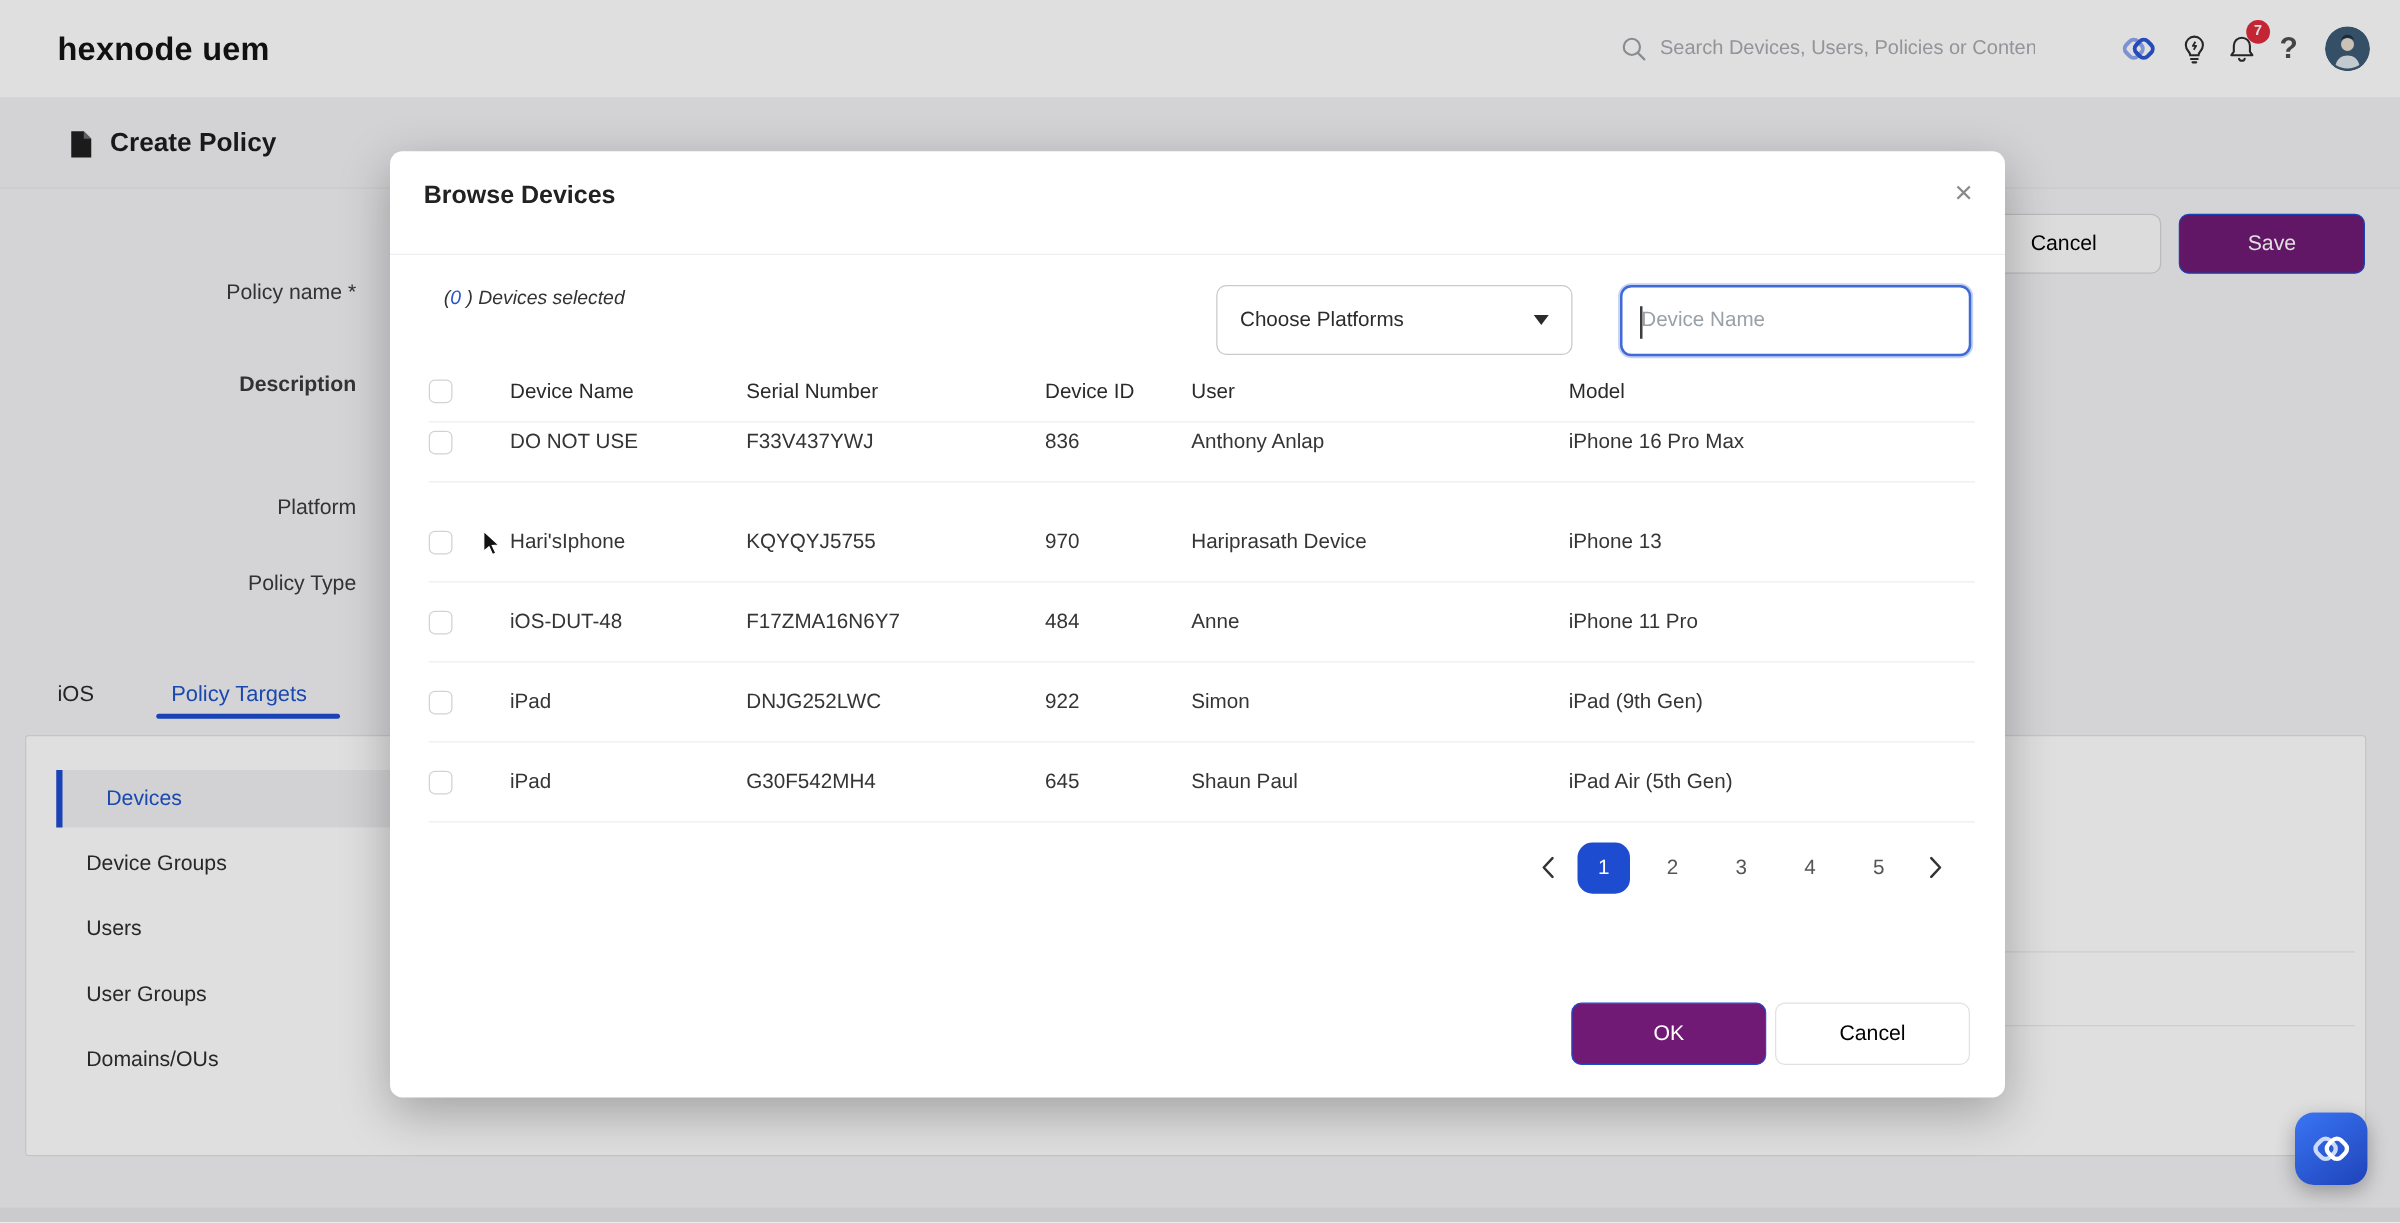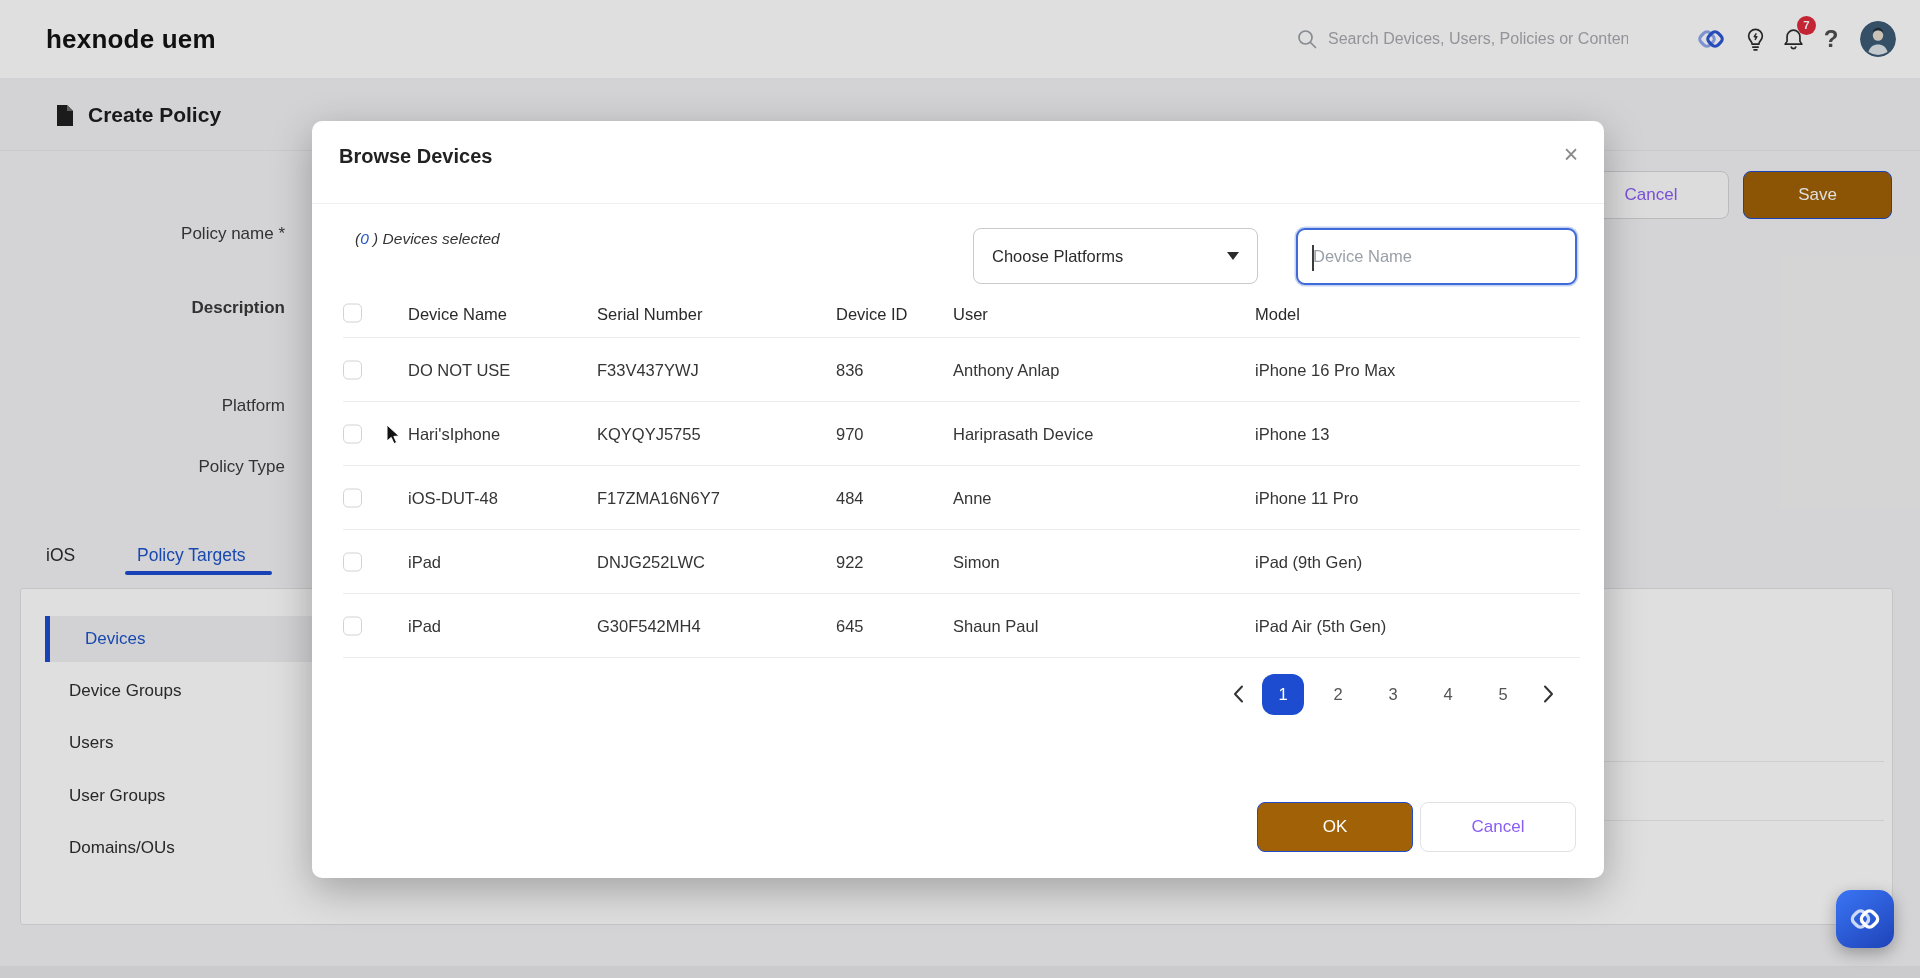--- a/index.html
+++ b/index.html
@@ -23,22 +23,22 @@
   .badge { position:absolute; top:-10px; right:-4px; min-width:19px; height:19px; border-radius:10px; background:#e02b3c; color:#fff;
            font-size:11.5px; font-weight:bold; display:flex; align-items:center; justify-content:center; padding:0 4px; }
   .qmark { font-size:24px; font-weight:bold; color:#4e4e4e; }
   .avatar { width:36px; height:36px; margin-left:10px; margin-right:24px; border-radius:50%; overflow:hidden; cursor:pointer; }
 
   
   .page-header { position:absolute; top:78px; left:0; width:1920px; height:73px; background:#f2f2f4; border-bottom:1px solid #e7e7e9; z-index:1; }
   .ph-title { position:absolute; left:88px; top:0; height:73px; display:flex; align-items:center; font-size:21px; font-weight:bold; color:#1d1d1f; }
   .doc-icon { position:absolute; left:55px; top:26px; }
   .btn { display:flex; align-items:center; justify-content:center; border-radius:8px; font-size:17px; cursor:pointer; }
-  .btn-ghost { background:#fcfcfd; border:1px solid #d6d6da; color:#8b5cf6; }
-  .btn-primary { background:#a16207; color:#fff; border:1px solid #1d4cd0; }
+  .btn-ghost { background:#fcfcfd; border:1px solid #d6d6da; color:#000000; }
+  .btn-primary { background:#701a75; color:#fff; border:1px solid #1d4cd0; }
   .hdr-cancel { position:absolute; left:1573px; top:93px; width:156px; height:48px; }
   .hdr-save { position:absolute; left:1743px; top:93px; width:149px; height:48px; }
 
   
   .form-label { position:absolute; left:90px; width:195px; text-align:right; font-size:17px; color:#3a3a3a; }
   .tab { position:absolute; font-size:17.5px; color:#2b2b2b; cursor:pointer; }
   .tab.active { color:#1d53c9; font-weight:500; }
   .tab-underline { position:absolute; left:125px; top:571px; width:147px; height:4px; background:#1d4cd0; border-radius:2px; }
   .panel { position:absolute; left:20px; top:588px; width:1873px; height:337px; background:#ffffff; border:1px solid #e2e2e4; border-radius:3px; }
   .side-item { position:absolute; left:48px; font-size:17px; color:#2e2e2e; cursor:pointer; white-space:nowrap; }
@@ -191,21 +191,21 @@
   <div class="thead">
     <span class="checkbox" style="top:24px;"></span>
     <span class="cell c-name">Device Name</span>
     <span class="cell c-serial">Serial Number</span>
     <span class="cell c-id">Device ID</span>
     <span class="cell c-user">User</span>
     <span class="cell c-model">Model</span>
     <span class="thead-line"></span>
   </div>
 
-  <div class="trow" style="top:217px;">
+  <div class="trow" style="top:201px;">
     <span class="checkbox"></span>
     <span class="cell c-name">DO NOT USE</span>
     <span class="cell c-serial">F33V437YWJ</span>
     <span class="cell c-id">836</span>
     <span class="cell c-user">Anthony Anlap</span>
     <span class="cell c-model">iPhone 16 Pro Max</span>
     <span class="row-line"></span>
   </div>
   <div class="trow" style="top:281px;">
     <span class="checkbox"></span>

